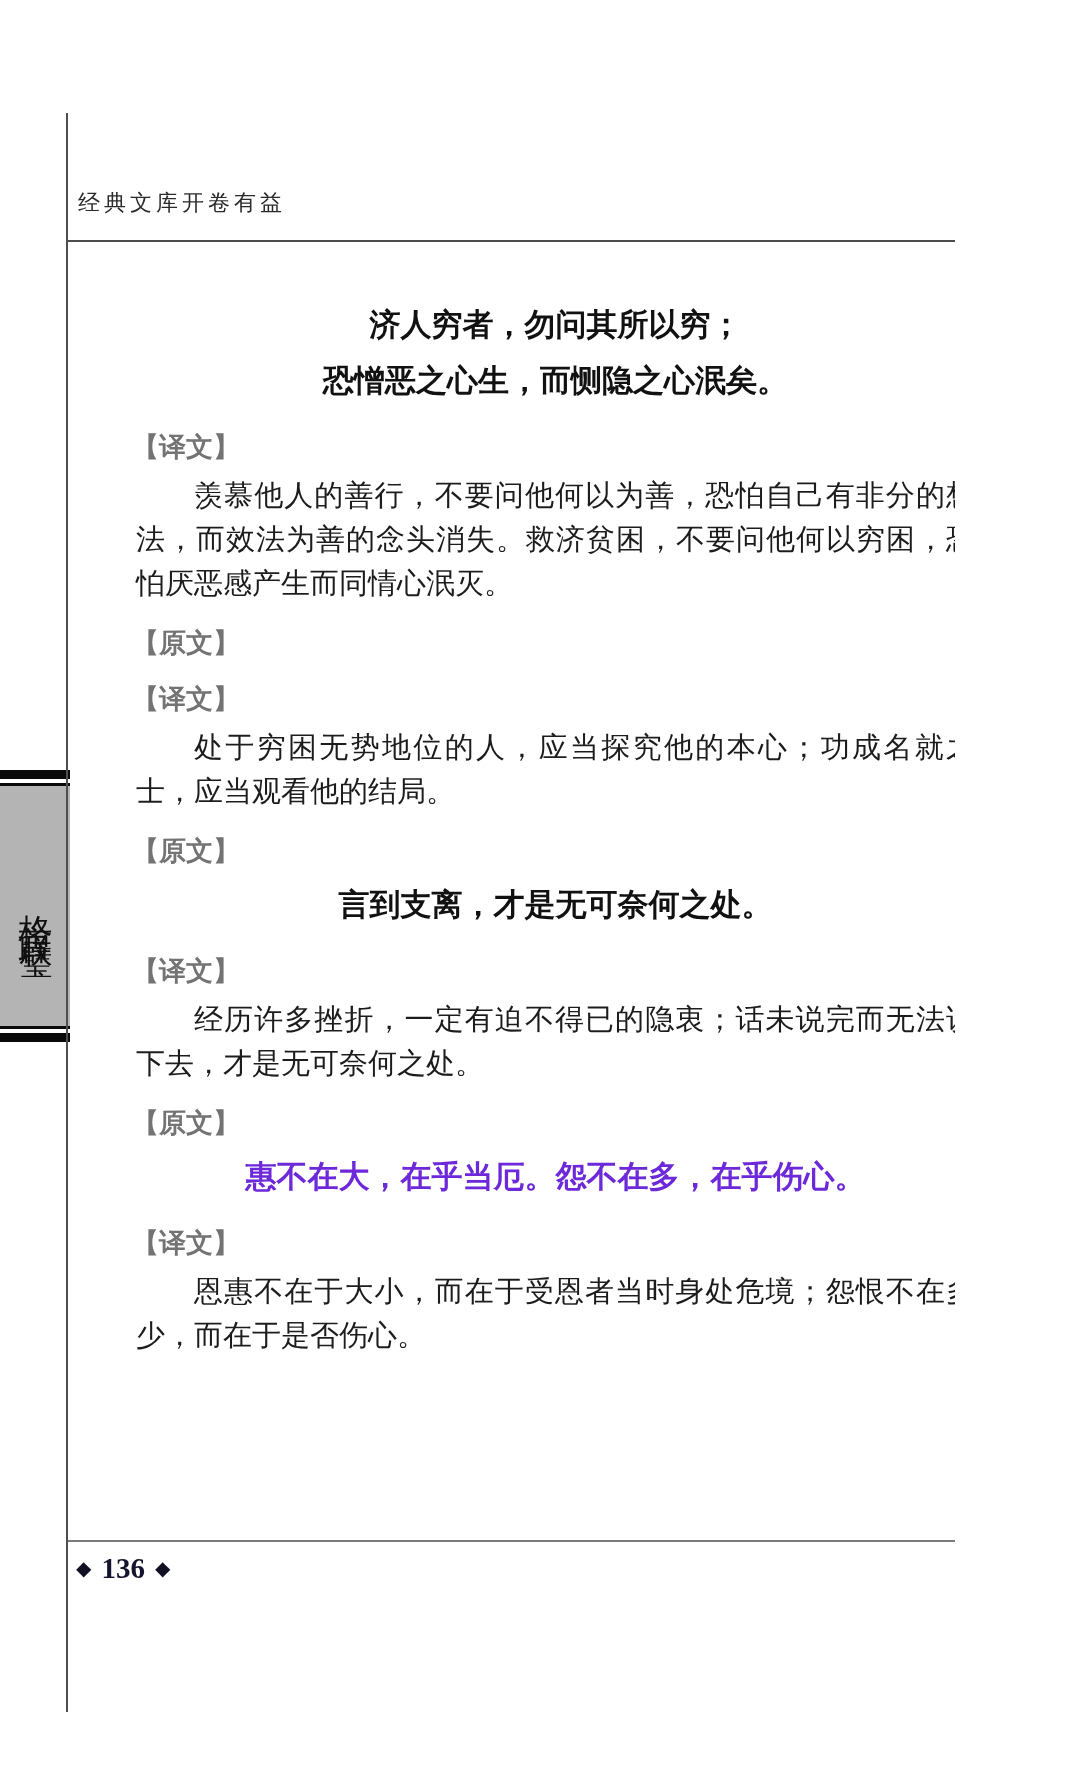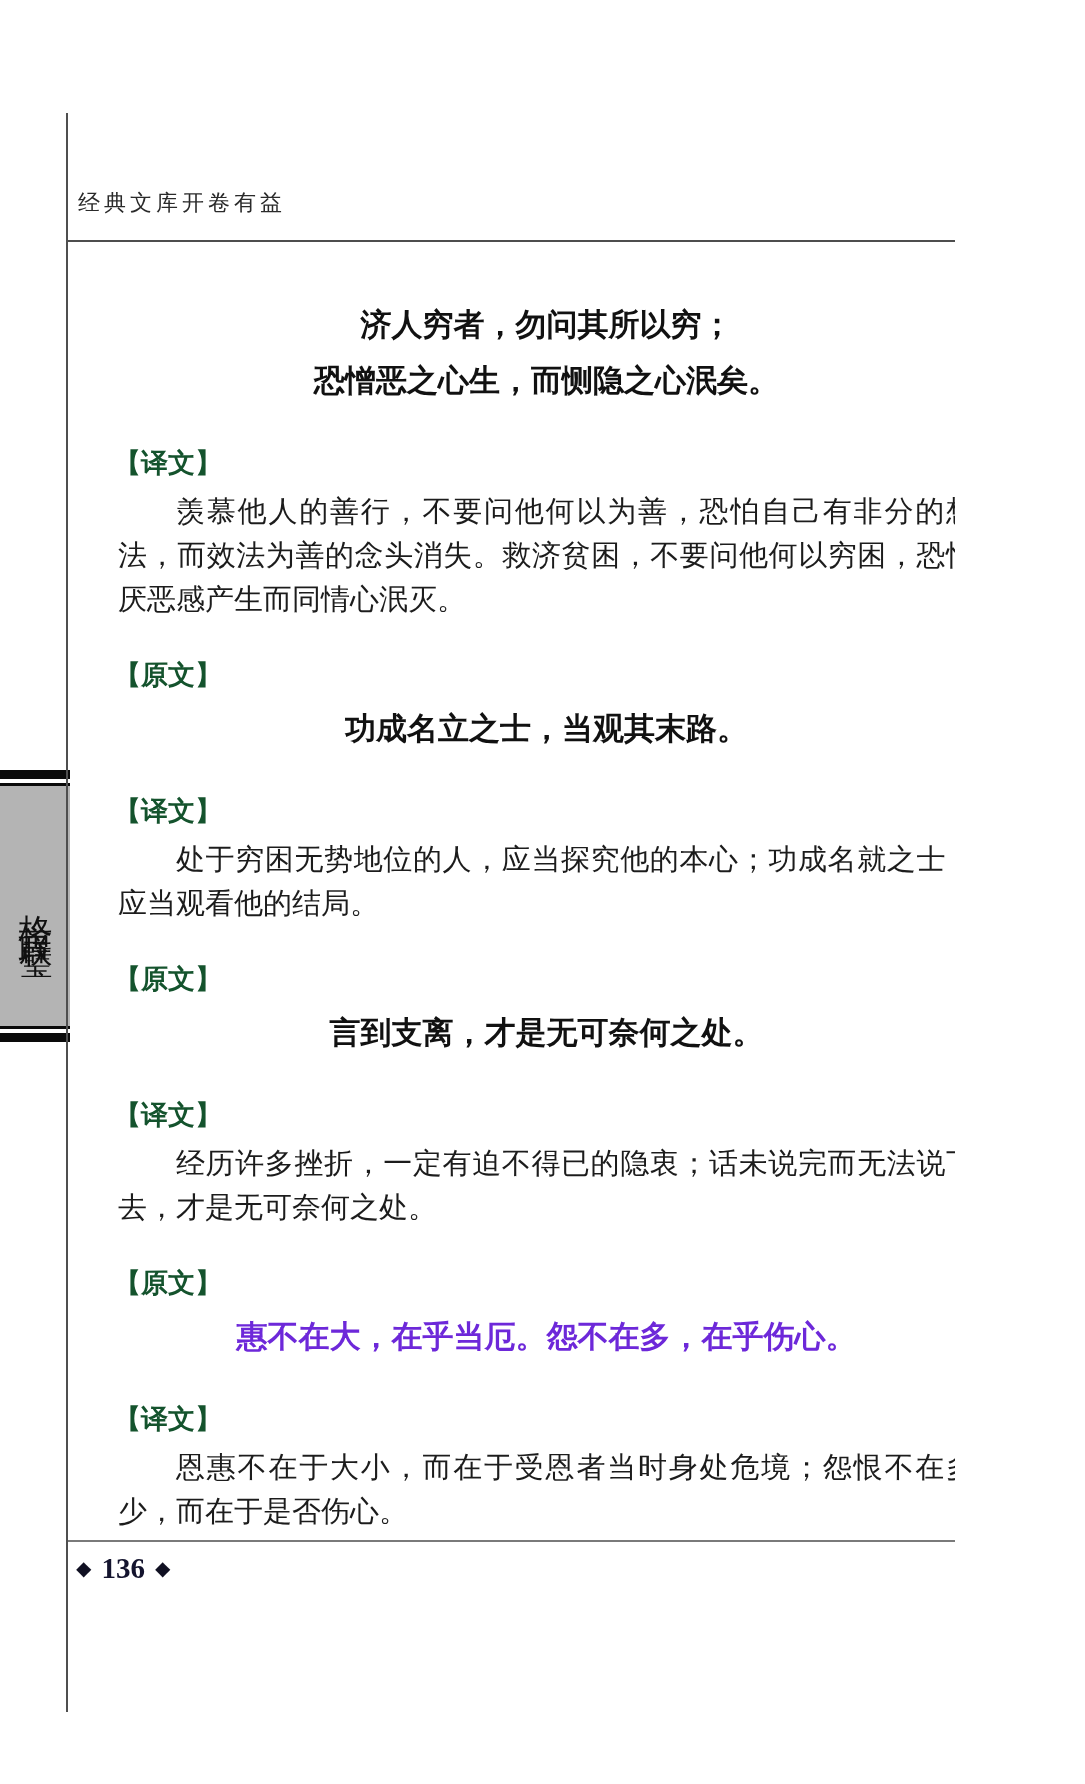--- a/index.html
+++ b/index.html
@@ -35,46 +35,46 @@
 
   
   .content-box {
     position: absolute;
     left: 66px; top: 240px;
     width: 940px; height: 1302px;
     border-top: 2px solid #4d4d4d;
     border-right: 1px solid #c8c8c8;
     border-bottom: 2px solid #7a7a7a;
     box-sizing: border-box;
-    padding: 55px 26px 0 48px;
+    padding: 55px 26px 0 66px;
     overflow: hidden;
   }
 
   .maxim {
     text-align: center;
     font-weight: 700;
     font-size: 31px;
     line-height: 56px;
     color: #111111;
   }
   .maxim-single {
     text-align: center;
     font-weight: 700;
     font-size: 31px;
     line-height: 56px;
     color: #6d28d9;
   }
 
   .label {
-    margin-top: 36px;
+    margin-top: 20px;
     margin-bottom: 8px;
     font-size: 27px;
     line-height: 36px;
     font-weight: 600;
-    color: #14532d;
+    color: #737373;
   }
 
   .para {
     margin: 4px;
     font-size: 29px;
     line-height: 44px;
     text-align: justify;
     text-indent: 2em;
     color: #1c1c1c;
   }
@@ -136,21 +136,20 @@
     <div class="maxim">
       <div>济人穷者，勿问其所以穷；</div>
       <div>恐憎恶之心生，而恻隐之心泯矣。</div>
     </div>
 
     <div class="label">【译文】</div>
     <p class="para">羡慕他人的善行，不要问他何以为善，恐怕自己有非分的想法，而效法为善的念头消失。救济贫困，不要问他何以穷困，恐怕厌恶感产生而同情心泯灭。</p>
 
     <div class="label">【原文】</div>
     <div class="maxim">
-      <div>功成名立之士，当观其末路。</div>
     </div>
 
     <div class="label">【译文】</div>
     <p class="para">处于穷困无势地位的人，应当探究他的本心；功成名就之士，应当观看他的结局。</p>
 
     <div class="label">【原文】</div>
     <div class="maxim">
       <div>言到支离，才是无可奈何之处。</div>
     </div>
 

